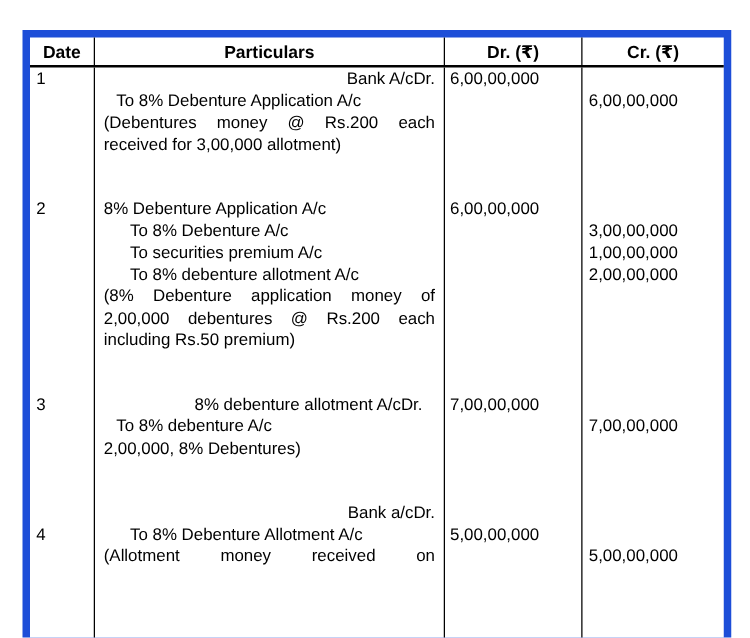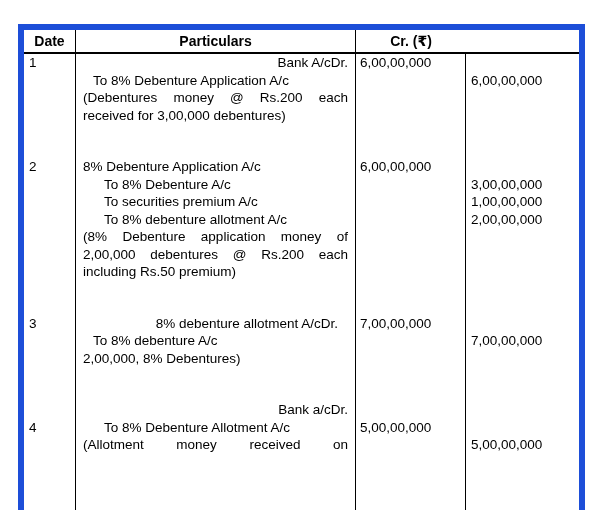--- a/index.html
+++ b/index.html
@@ -76,20 +76,21 @@
   }
 </style>
 </head>
 <body>
 
 <div class="page">
   <div class="journal-table">
     <div class="thead">
       <div class="th">Date</div>
       <div class="th">Particulars</div>
+      <div class="th">Dr. (₹)</div>
       <div class="th">Cr. (₹)</div>
     </div>
     <div class="tbody">
       <div class="colbox" id="col-date">
           <div class="line date-line"><span>1</span></div>
           <div class="line date-line"></div>
           <div class="line date-line"></div>
           <div class="line date-line"></div>
           <div class="spacer-line"></div>
           <div class="line date-line"><span>2</span></div>
@@ -110,21 +111,21 @@
           <div class="line date-line"></div>
           <div class="line date-line"></div>
         </div>
       <div class="colbox" id="col-part">
           <div class="line part-line pflex">
             <span>Bank A/c</span>
             <span>Dr.</span>
           </div>
           <div class="line part-line ind1"><span>To 8% Debenture Application A/c</span></div>
           <div class="line part-line just"><span>(Debentures money @ Rs.200 each</span></div>
-          <div class="line part-line"><span>received for 3,00,000 debentures)</span></div>
+          <div class="line part-line"><span>received for 3,00,000 allotment)</span></div>
           <div class="spacer-line"></div>
           <div class="line part-line"><span>8% Debenture Application A/c</span></div>
           <div class="line part-line ind2"><span>To 8% Debenture A/c</span></div>
           <div class="line part-line ind2"><span>To securities premium A/c</span></div>
           <div class="line part-line ind2"><span>To 8% debenture allotment A/c</span></div>
           <div class="line part-line just"><span>(8% Debenture application money of</span></div>
           <div class="line part-line just"><span>2,00,000 debentures @ Rs.200 each</span></div>
           <div class="line part-line"><span>including Rs.50 premium)</span></div>
           <div class="spacer-line"></div>
           <div class="line part-line pflex" style="padding-right: 17px;">

